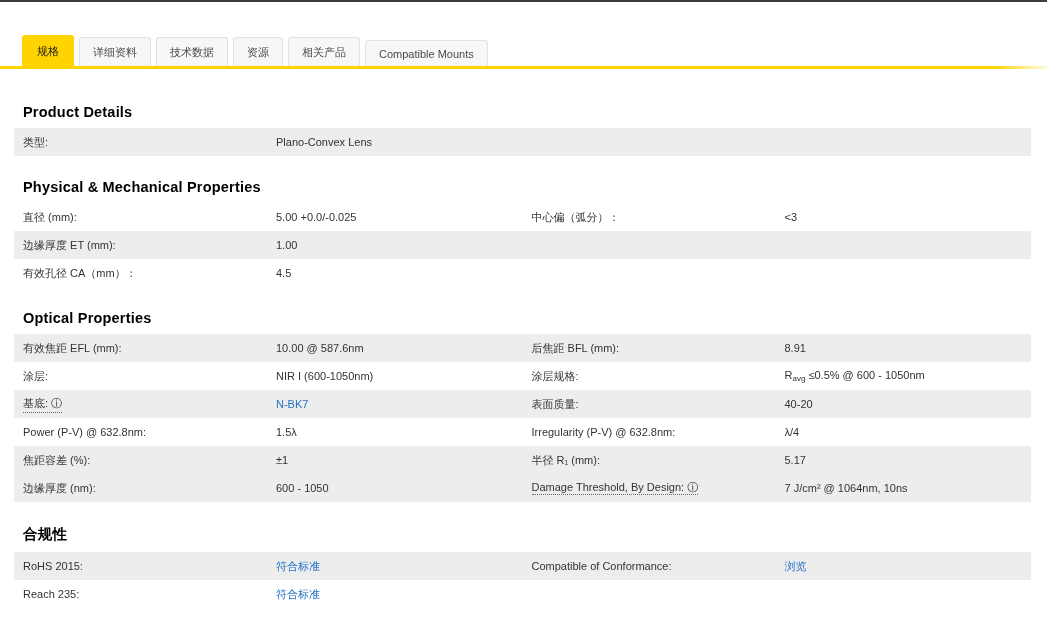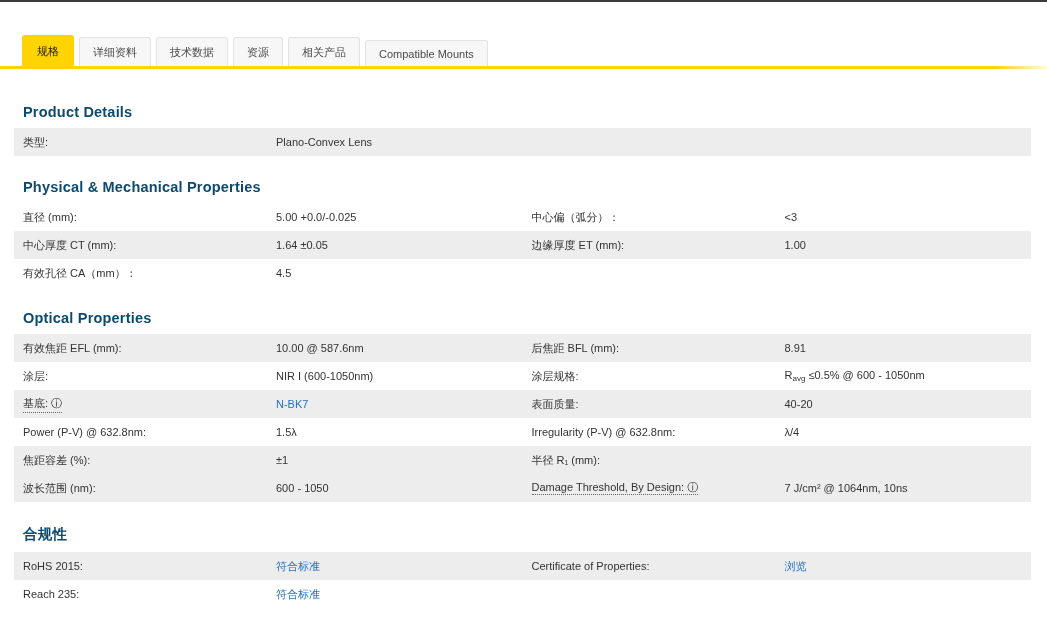--- a/index.html
+++ b/index.html
@@ -40,21 +40,21 @@
   }
   .yellow-rule {
     height: 3px; width: 100%;
     background: linear-gradient(90deg, var(--accent, #ffd400) 0%, var(--accent, #ffd400) 95%, #fffbe0 100%);
   }
   .content { padding: 0 16px 0 14px; }
   .section { margin-top: 0; }
   .section h2 {
     font-size: 14.5px;
     font-weight: 700;
-    color: #0c4a6e;
+    color: #000000;
     letter-spacing: 0.2px;
     margin: 0 0 8px 9px;
   }
   .sec-gap-first { height: 35px; }
   .sec-gap { height: 23px; }
   .specrow {
     display: flex;
     width: 100%;
     height: 28px;
     align-items: center;
@@ -133,24 +133,20 @@
         <div class="cell-value">5.00 +0.0/-0.025</div>
       </div>
       <div class="half">
         <div class="cell-label">中心偏（弧分）：</div>
         <div class="cell-value">&lt;3</div>
       </div>
     </div>
 
     <div class="specrow gray">
       <div class="half">
-        <div class="cell-label">中心厚度 CT (mm):</div>
-        <div class="cell-value">1.64 ±0.05</div>
-      </div>
-      <div class="half">
         <div class="cell-label">边缘厚度 ET (mm):</div>
         <div class="cell-value">1.00</div>
       </div>
     </div>
 
     <div class="specrow white">
       <div class="half">
         <div class="cell-label">有效孔径 CA（mm）：</div>
         <div class="cell-value">4.5</div>
       </div>
@@ -213,27 +209,28 @@
       </div>
     </div>
 
     <div class="specrow gray">
       <div class="half">
         <div class="cell-label">焦距容差 (%):</div>
         <div class="cell-value">±1</div>
       </div>
       <div class="half">
         <div class="cell-label">半径 R₁ (mm):</div>
-      </div>
-    </div>
-
-
-    <div class="specrow gray">
-      <div class="half">
-        <div class="cell-label">波长范围 (nm):</div>
+        <div class="cell-value">5.17</div>
+      </div>
+    </div>
+
+
+    <div class="specrow gray">
+      <div class="half">
+        <div class="cell-label">边缘厚度 (nm):</div>
         <div class="cell-value">600 - 1050</div>
       </div>
       <div class="half">
         <div class="cell-label">
           <span class="dotted">
               <span>Damage Threshold, By Design:</span>
               <span class="info-icon">ⓘ</span>
             </span>
         </div>
         <div class="cell-value">7 J/cm² @ 1064nm, 10ns</div>
@@ -247,21 +244,21 @@
     <h2>合规性</h2>
 
     <div class="specrow gray">
       <div class="half">
         <div class="cell-label">RoHS 2015:</div>
         <div class="cell-value">
           <a class="val-link">符合标准</a>
         </div>
       </div>
       <div class="half">
-        <div class="cell-label">Certificate of Properties:</div>
+        <div class="cell-label">Compatible of Conformance:</div>
         <div class="cell-value">
           <a class="val-link">浏览</a>
         </div>
       </div>
     </div>
 
     <div class="specrow white">
       <div class="half">
         <div class="cell-label">Reach 235:</div>
         <div class="cell-value">

